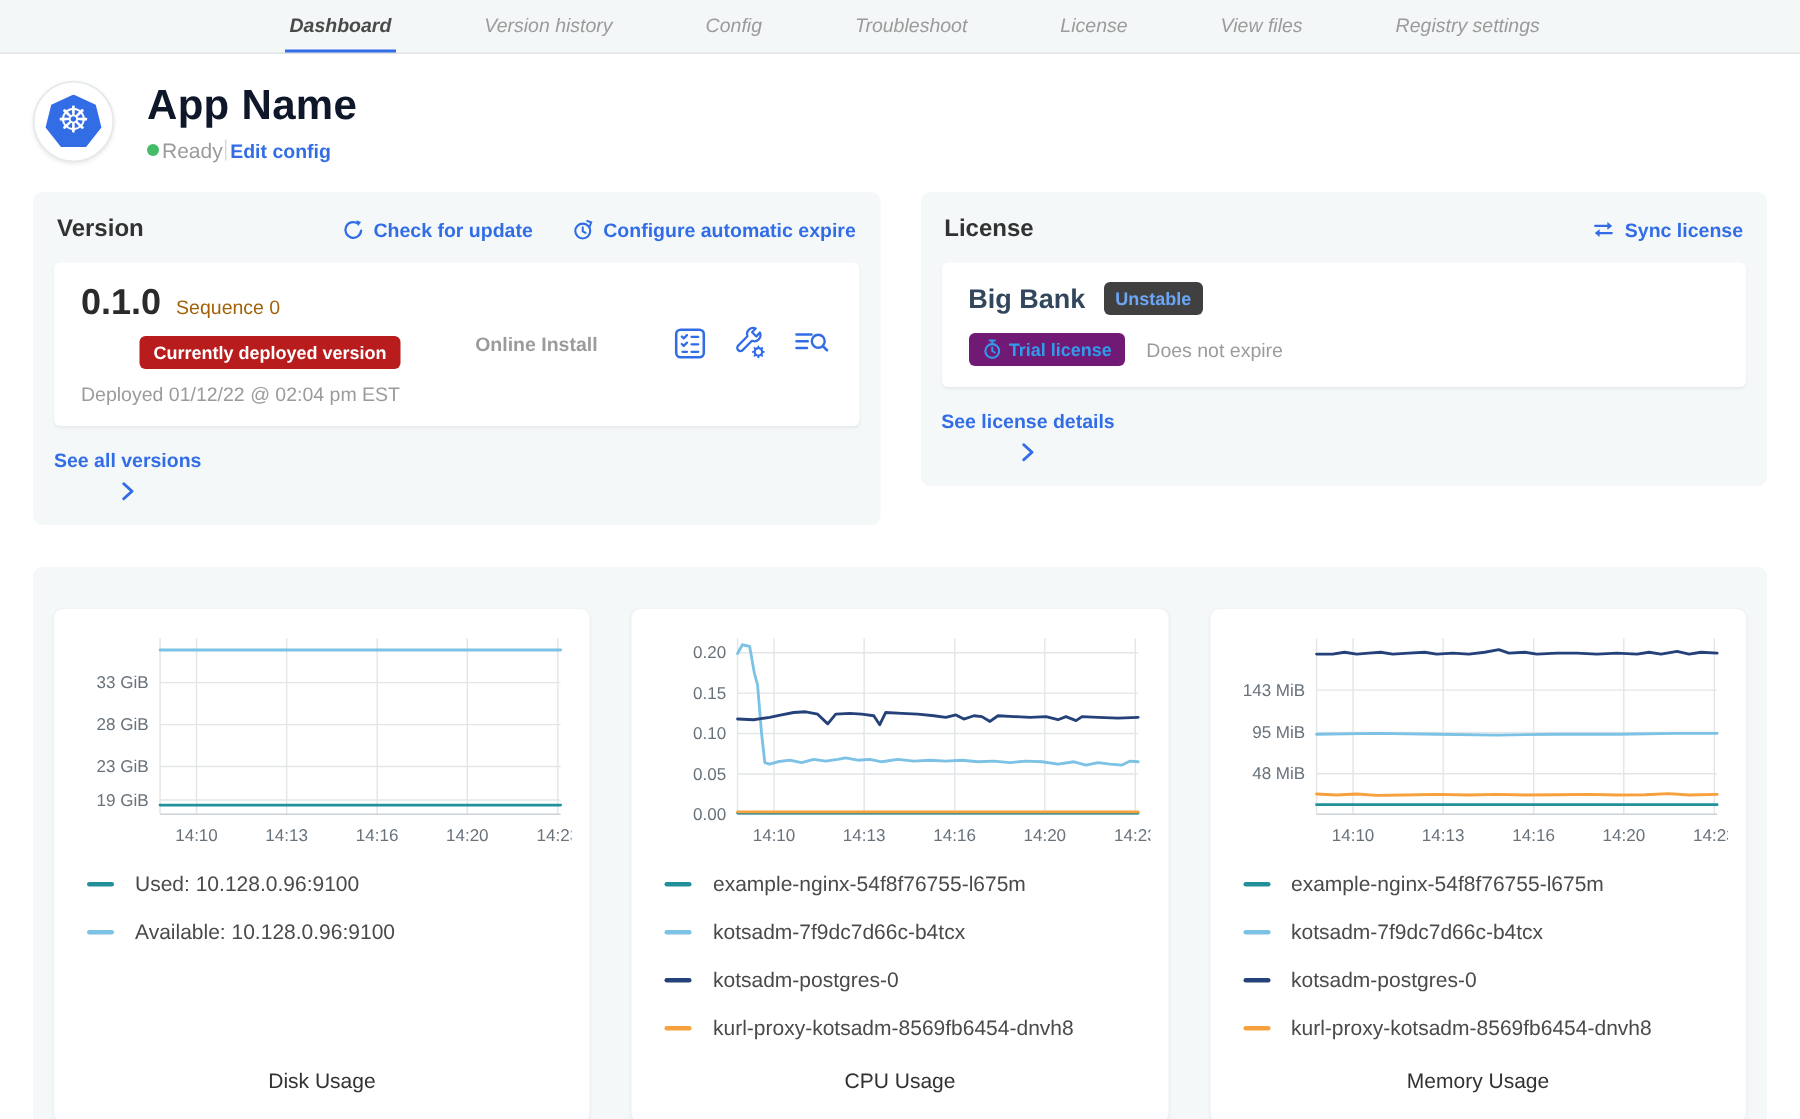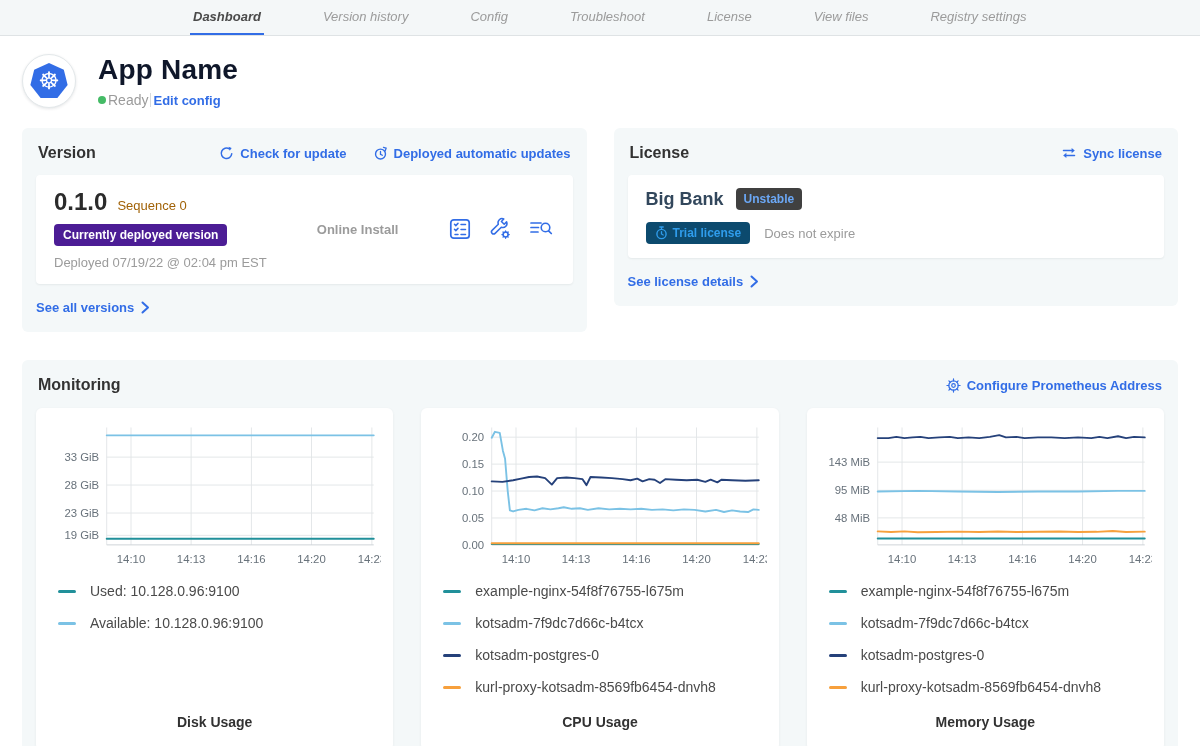--- a/index.html
+++ b/index.html
@@ -47,59 +47,59 @@
   .top-cards { display:grid; grid-template-columns:1fr 1fr; gap:27px; align-items:start; }
   .card { background:#f4f8f9; border-radius:6px; padding:14px 14px 16px; }
   .card-head { display:flex; align-items:center; justify-content:space-between; padding:2px 2px 0; }
   .card-title { font-size:16px; font-weight:bold; color:#323232; }
   .head-links { display:flex; gap:26px; }
   .inner-card {
     background:#fff; border-radius:4px; margin:13px 0 14px;
     box-shadow:0 1px 2px rgba(50,60,70,.08); padding:13px 18px 14px;
   }
   
-  .version-inner { display:flex; align-items:center; justify-content:space-between; }
+  .version-inner { display:flex; align-items:center; justify-content:space-between;text-align:right; }
   .ver-row { display:flex; align-items:baseline; gap:10px; }
   .ver-num { font-size:24px; font-weight:bold; color:#2b2b2b; }
   .ver-seq { font-size:13px; color:#a16207; }
   .badge-green {
-    display:inline-block; margin-top:8px; background:#4c1d95; color:#fff;
+    display:inline-block; margin-top:8px; background:#b91c1c; color:#fff;
     font-size:12px; font-weight:bold; padding:4px 9px; border-radius:4px;
   }
   .deployed { margin-top:9px; font-size:13px; color:#9b9b9b; }
   .install-type { font-size:13px; font-weight:bold; color:#9b9b9b; }
   .ver-icons { display:flex; gap:16px; align-items:center; }
   .ver-icons svg { color:#326de6; cursor:pointer; }
-  .see-link { display:inline-flex; align-items:center; gap:7px; }
+  .see-link { display:inline-flex; align-items:center; gap:7px;flex-direction:column; }
   
   .lic-name-row { display:flex; align-items:center; gap:12px; }
   .lic-name { font-size:18px; font-weight:bold; color:#32475c; }
   .badge-channel {
     background:#404040; color:#6ba7f5; font-size:12px; font-weight:bold;
     padding:4px 8px; border-radius:4px;
   }
   .lic-row2 { display:flex; align-items:center; gap:14px; margin-top:12px; }
   .badge-trial {
-    background:#0c4a6e; color:#2f9ceb; font-size:12px; font-weight:bold;
+    background:#701a75; color:#2f9ceb; font-size:12px; font-weight:bold;
     padding:4px 9px; border-radius:4px; display:inline-flex; align-items:flex-start; gap:5px;
   }
   .expiry { font-size:13px; color:#9b9b9b; }
   
   .monitoring { margin-top:28px; padding-bottom:18px; }
   .charts-row { display:grid; grid-template-columns:repeat(3,1fr); gap:28px; margin-top:14px; }
   .chart-card {
     background:#fff; border-radius:6px; box-shadow:0 1px 3px rgba(50,60,70,.07);
     padding:10px 12px 14px; display:flex; flex-direction:column; min-height:342px;
   }
   .chart-card svg.plot { width:100%; display:block; }
   .legend { list-style:none; margin-top:10px; padding-left:10px; }
   .legend li { display:flex; align-items:center; gap:14px; margin:0 0 16px; }
   .legend .dash { width:18px; height:3px; border-radius:2px; flex:0 0 auto; }
   .legend .lbl { font-size:14px; color:#4a4a4a; }
-  .chart-title { margin-top:auto; text-align:center; font-size:14px; font-weight:bold; color:#323232; padding-bottom:6px; }
+  .chart-title { margin-top:auto; text-align:center; font-size:14px; font-weight:normal; color:#323232; padding-bottom:6px; }
   text { font-family:"Liberation Sans", sans-serif; }
 </style>
 </head>
 <body>
 
 <nav class="topnav">
   <div class="tabs" id="nav-tabs">
       <div class="tab active">Dashboard</div>
       <div class="tab">Version history</div>
       <div class="tab">Config</div>
@@ -140,33 +140,33 @@
               <path d="M10.2 0.9 L13.5 2.2 L11.4 5.1 Z" fill="currentColor"></path>
             </svg>
             <span>Check for update</span>
           </a>
           <a class="blue-link">
             <svg width="15" height="15" viewBox="0 0 16 16" fill="none">
               <circle cx="8" cy="8.6" r="5.3" stroke="currentColor" stroke-width="1.5"></circle>
               <path d="M8 5.8 V8.8 L10 9.9" stroke="currentColor" stroke-width="1.4" stroke-linecap="round"></path>
               <path d="M11.2 1.4 L14 2.4 L13 5.2" stroke="currentColor" stroke-width="1.4" fill="none" stroke-linecap="round"></path>
             </svg>
-            <span>Deployed automatic updates</span>
+            <span>Configure automatic expire</span>
           </a>
         </div>
       </div>
 
       <div class="inner-card version-inner">
         <div>
           <div class="ver-row">
             <span class="ver-num">0.1.0</span>
             <span class="ver-seq">Sequence 0</span>
           </div>
           <span class="badge-green">Currently deployed version</span>
-          <div class="deployed">Deployed 07/19/22 @ 02:04 pm EST</div>
+          <div class="deployed">Deployed 01/12/22 @ 02:04 pm EST</div>
         </div>
         <div class="install-type">Online Install</div>
         <div class="ver-icons">
           <svg width="24" height="24" viewBox="0 0 24 24" fill="none">
             <rect x="2.8" y="2.8" width="18.4" height="18.4" rx="3" stroke="currentColor" stroke-width="1.7"></rect>
             <path d="M6.5 7.3 L7.8 8.6 L10 6.4" stroke="currentColor" stroke-width="1.5" stroke-linecap="round" stroke-linejoin="round"></path>
             <path d="M13 7.5 H17.5" stroke="currentColor" stroke-width="1.5" stroke-linecap="round"></path>
             <path d="M6.5 12.3 L7.8 13.6 L10 11.4" stroke="currentColor" stroke-width="1.5" stroke-linecap="round" stroke-linejoin="round"></path>
             <path d="M13 12.5 H17.5" stroke="currentColor" stroke-width="1.5" stroke-linecap="round"></path>
             <path d="M7 17.5 H10" stroke="currentColor" stroke-width="1.5" stroke-linecap="round"></path>
@@ -228,31 +228,20 @@
       <a class="blue-link see-link">
         <span>See license details</span>
         <svg width="9" height="13" viewBox="0 0 9 13" fill="none">
           <path d="M1.5 1.5 L7 6.5 L1.5 11.5" stroke="currentColor" stroke-width="2" stroke-linecap="round" stroke-linejoin="round"></path>
         </svg>
       </a>
     </section>
   </div>
 
   <section class="card monitoring">
-    <div class="card-head">
-      <h2 class="card-title">Monitoring</h2>
-      <a class="blue-link">
-        <svg width="15" height="15" viewBox="0 0 16 16" fill="none">
-          <circle cx="8" cy="8" r="5" stroke="currentColor" stroke-width="1.4"></circle>
-          <circle cx="8" cy="8" r="1.9" stroke="currentColor" stroke-width="1.3"></circle>
-          <path d="M8 1 v2 M8 13 v2 M1 8 h2 M13 8 h2 M3.1 3.1 l1.4 1.4 M11.5 11.5 l1.4 1.4 M12.9 3.1 l-1.4 1.4 M4.5 11.5 l-1.4 1.4" stroke="currentColor" stroke-width="1.3" stroke-linecap="round"></path>
-        </svg>
-        <span>Configure Prometheus Address</span>
-      </a>
-    </div>
 
     <div class="charts-row">
       <div class="chart-card">
         <svg class="plot" viewBox="0 0 352 164">
             <line x1="62" y1="10" x2="62" y2="134" stroke="#e2e6e8" stroke-width="1"></line>
             <line x1="87.662" y1="10" x2="87.662" y2="134" stroke="#e2e6e8" stroke-width="1"></line>
             <text x="87.662" y="153" text-anchor="middle" fill="#68727b" font-size="12">14:10</text>
             <line x1="151.112" y1="10" x2="151.112" y2="134" stroke="#e2e6e8" stroke-width="1"></line>
             <text x="151.112" y="153" text-anchor="middle" fill="#68727b" font-size="12">14:13</text>
             <line x1="214.84400000000002" y1="10" x2="214.84400000000002" y2="134" stroke="#e2e6e8" stroke-width="1"></line>

